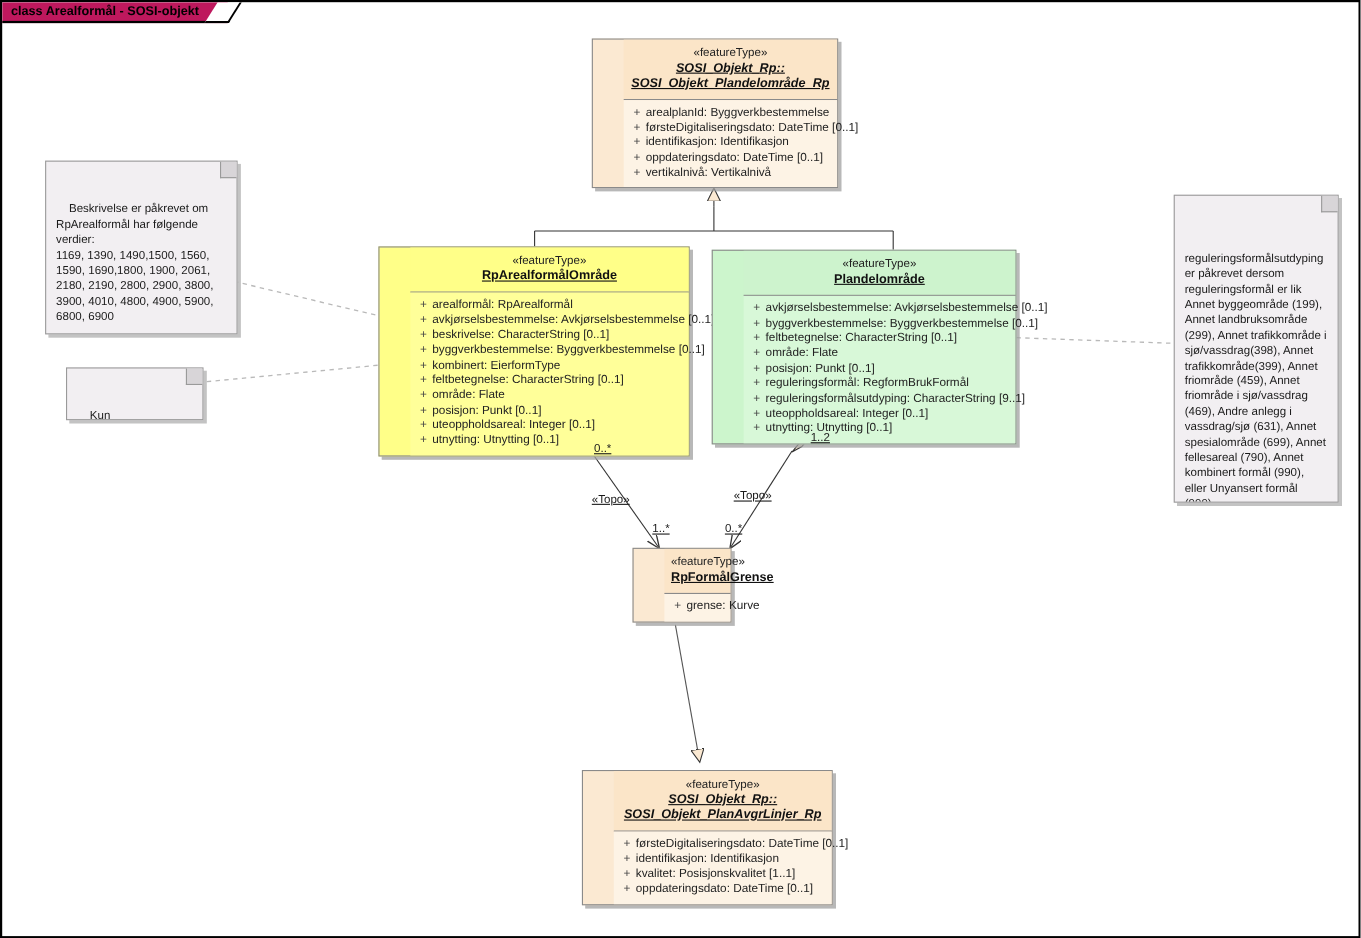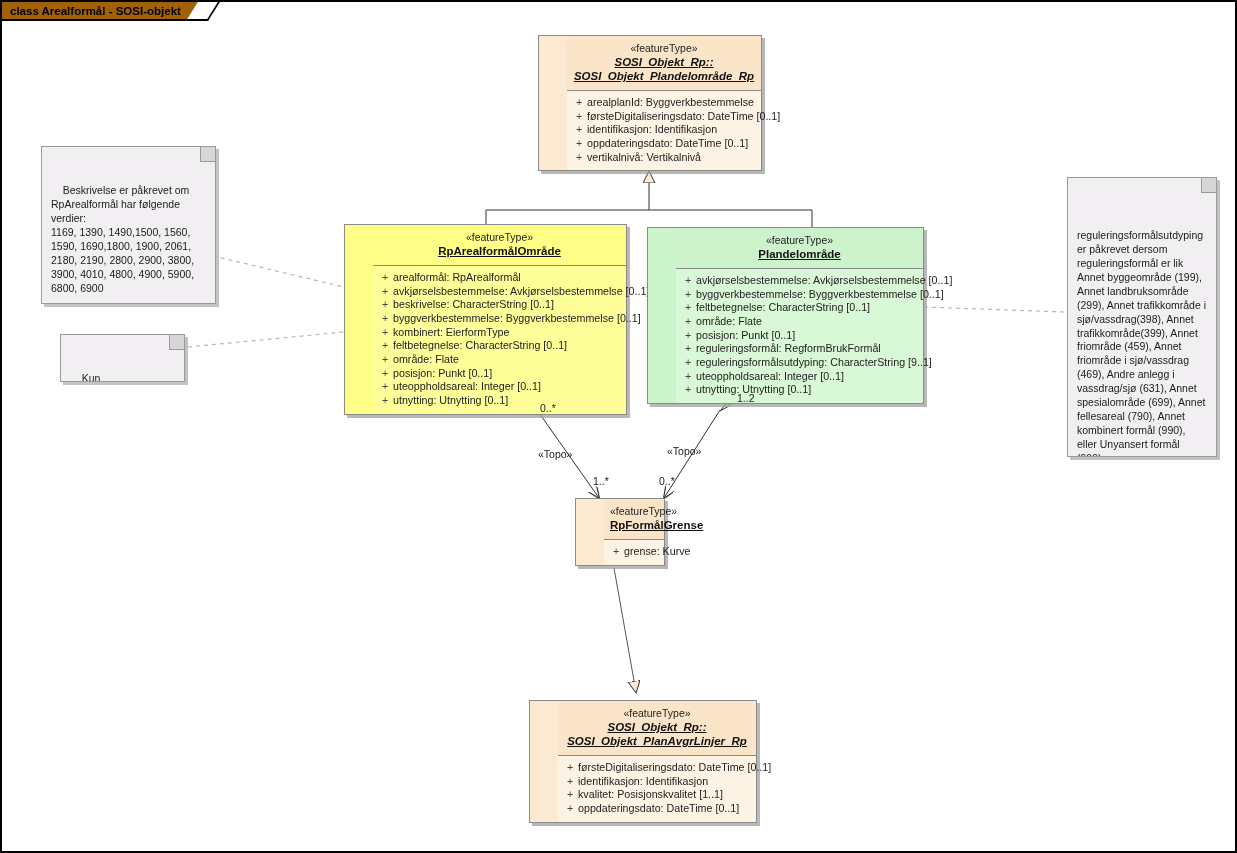--- a/index.html
+++ b/index.html
@@ -19,21 +19,21 @@
     box-sizing: border-box;
     overflow: hidden;
   }
   
   #diagram-tab {
     position: absolute;
     left: 0px;
     top: 0px;
     height: 19px;
     padding: 0 26px 0 8px;
-    background: #a16207;
+    background: #be185d;
     border-right: none;
     border-bottom: 2px solid #000000;
     display: flex;
     align-items: center;
     font-size: 11.5px;
     font-weight: bold;
     color: #000000;
     white-space: nowrap;
     box-sizing: border-box;
     text-align: center;
@@ -143,20 +143,21 @@
     background: #d8d5d8;
     border-left: 1px solid #9a9a9a;
     border-bottom: 1px solid #9a9a9a;
   }
   
   .edge-label {
     position: absolute;
     font-size: 10.5px;
     color: #1a1a1a;
     white-space: nowrap;
+    text-decoration: underline;
   }
 </style>
 </head>
 <body>
 
 <div id="canvas">
 
   <div id="diagram-tab">
     <span>class Arealformål - SOSI-objekt</span>
   </div>

